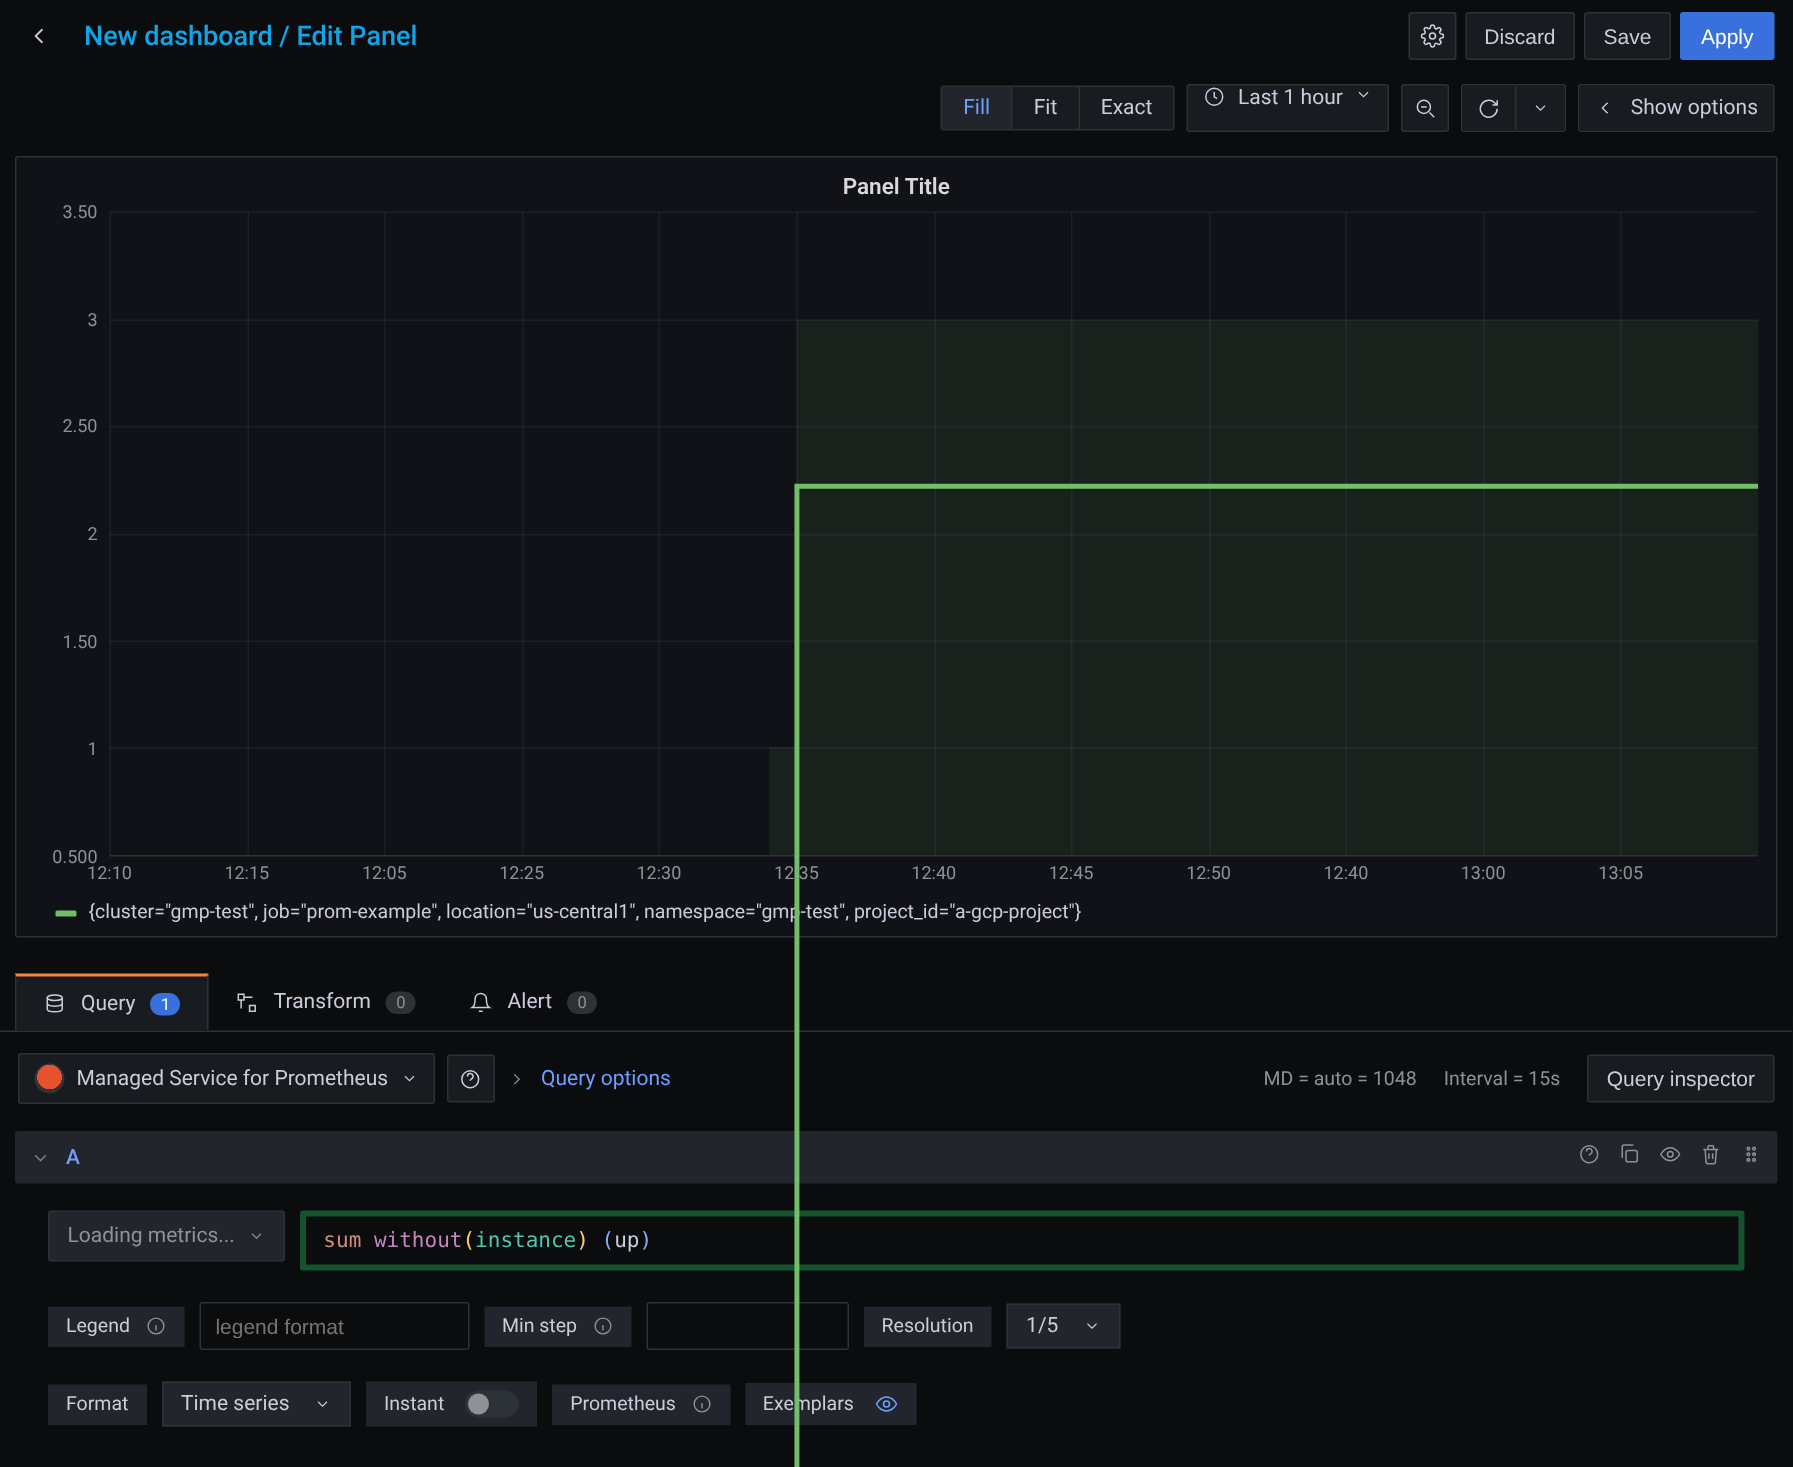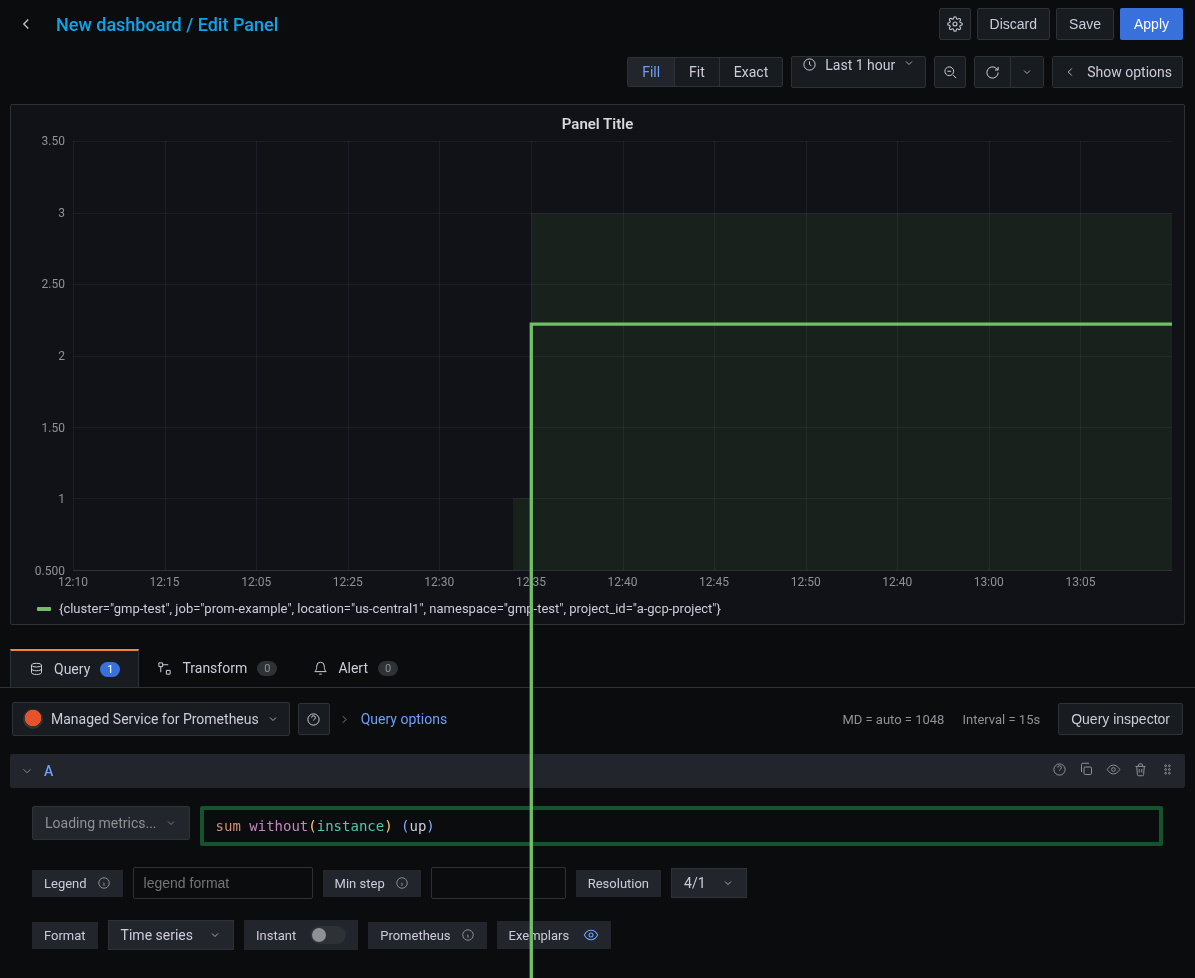--- a/index.html
+++ b/index.html
@@ -522,21 +522,21 @@
       <svg width="14" height="14" viewBox="0 0 24 24" style="color:#8e9297">
           <circle cx="12" cy="12" r="9"></circle>
           <path d="M12 8h.01M11 12h1v5"></path>
         </svg>
     </div>
     <input class="field-input" style="width: 135px;">
     <div class="field-box">
       <span>Resolution</span>
     </div>
     <div class="select-box">
-      <span>4/1</span>
+      <span>1/5</span>
       <svg width="12" height="12" viewBox="0 0 24 24">
           <path d="M6 9l6 6 6-6"></path>
         </svg>
     </div>
   </div>
   <div class="query-line2">
     <div class="field-box">
       <span>Format</span>
     </div>
     <div class="select-box" style="min-width:120px;">

